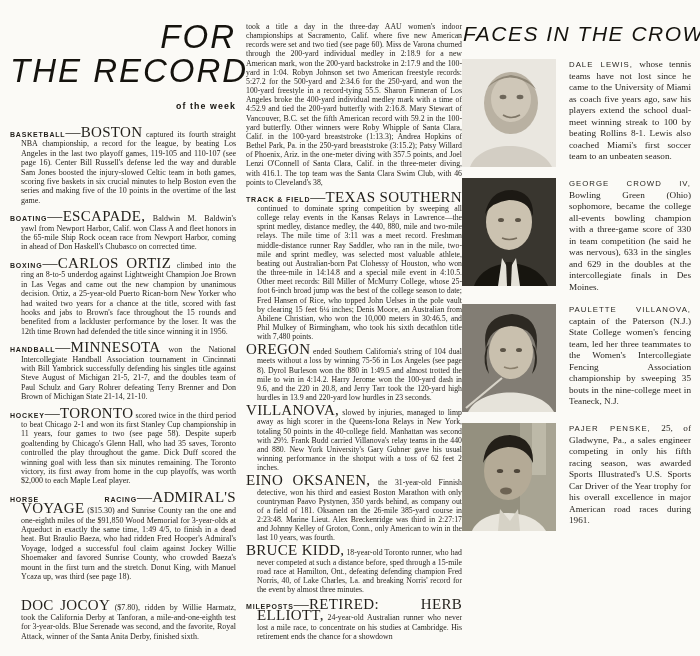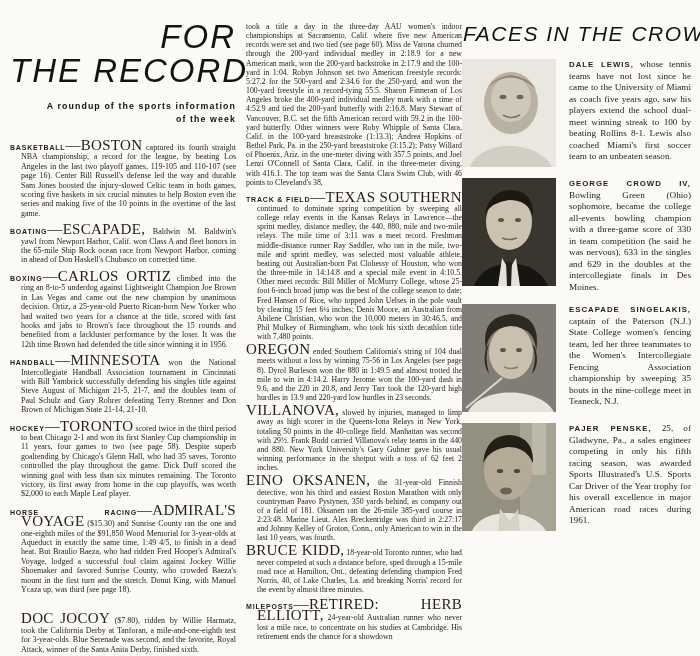--- a/index.html
+++ b/index.html
@@ -42,34 +42,33 @@
   .faces-title{
     font-family:"Liberation Sans",sans-serif;font-style:italic;font-weight:500;
     font-size:21px;letter-spacing:1.5px;white-space:nowrap;color:#15130e;
     margin:6px 0 13px 1px;
   }
   .entry{display:flex;align-items:flex-start;margin-bottom:11px;}
   .portrait{width:94px;height:108px;flex:0 0 94px;display:block;}
   .entry-text{
     margin-left:13px;width:122px;font-size:9.2px;line-height:11.5px;text-align:justify;
   }
-  .entry-name{font-family:"Liberation Sans",sans-serif;font-weight:700;font-size:7.8px;letter-spacing:1px;}
+  .entry-name{font-family:"Liberation Sans",sans-serif;font-weight:400;font-size:7.8px;letter-spacing:1px;}
 </style>
 </head>
 <body>
 
 <div class="page">
 
   <div class="col-left">
     <div class="ftr-title">
       <div class="tline">FOR</div>
       <div class="tline">THE RECORD</div>
     </div>
     <div class="ftr-sub">
-      <div>A roundup of the sports information</div>
       <div>of the week</div>
     </div>
     <div class="body-copy">
       <p class="item"><span class="label">BASKETBALL</span><span class="lead">—BOSTON</span><span> captured its fourth straight NBA championship, a record for the league, by beating Los Angeles in the last two playoff games, 119-105 and 110-107 (see page 16). Center Bill Russell's defense led the way and durable Sam Jones boosted the injury-slowed Celtic team in both games, scoring five baskets in six crucial minutes to help Boston even the series and making five of the 10 points in the overtime of the last game.</span></p>
       <p class="item"><span class="label">BOATING</span><span class="lead">—ESCAPADE,</span><span> Baldwin M. Baldwin's yawl from Newport Harbor, Calif. won Class A and fleet honors in the 65-mile Ship Rock ocean race from Newport Harbor, coming in ahead of Don Haskell's Chubasco on corrected time.</span></p>
       <p class="item"><span class="label">BOXING</span><span class="lead">—CARLOS ORTIZ</span><span> climbed into the ring an 8-to-5 underdog against Lightweight Champion Joe Brown in Las Vegas and came out the new champion by unanimous decision. Ortiz, a 25-year-old Puerto Rican-born New Yorker who had waited two years for a chance at the title, scored with fast hooks and jabs to Brown's face throughout the 15 rounds and benefited from a lackluster performance by the loser. It was the 12th time Brown had defended the title since winning it in 1956.</span></p>
       <p class="item"><span class="label">HANDBALL</span><span class="lead">—MINNESOTA</span><span> won the National Intercollegiate Handball Association tournament in Cincinnati with Bill Yambrick successfully defending his singles title against Steve August of Michigan 21-5, 21-7, and the doubles team of Paul Schulz and Gary Rohrer defeating Terry Brenner and Don Brown of Michigan State 21-14, 21-10.</span></p>
       <p class="item"><span class="label">HOCKEY</span><span class="lead">—TORONTO</span><span> scored twice in the third period to beat Chicago 2-1 and won its first Stanley Cup championship in 11 years, four games to two (see page 58). Despite superb goaltending by Chicago's Glenn Hall, who had 35 saves, Toronto controlled the play throughout the game. Dick Duff scored the winning goal with less than six minutes remaining. The Toronto victory, its first away from home in the cup playoffs, was worth $2,000 to each Maple Leaf player.</span></p>
       <p class="item" style="margin-bottom:3px"><span class="label">HORSE RACING</span><span class="lead">—ADMIRAL'S VOYAGE</span><span> ($15.30) and Sunrise County ran the one and one-eighth miles of the $91,850 Wood Memorial for 3-year-olds at Aqueduct in exactly the same time, 1:49 4/5, to finish in a dead heat. But Braulio Baeza, who had ridden Fred Hooper's Admiral's Voyage, lodged a successful foul claim against Jockey Willie Shoemaker and favored Sunrise County, who crowded Baeza's mount in the first turn and the stretch. Donut King, with Manuel Ycaza up, was third (see page 18).</span></p>
       <p class="item indented"><span class="lead">DOC JOCOY</span><span> ($7.80), ridden by Willie Harmatz, took the California Derby at Tanforan, a mile-and-one-eighth test for 3-year-olds. Blue Serenade was second, and the favorite, Royal Attack, winner of the Santa Anita Derby, finished sixth.</span></p>
@@ -125,21 +124,21 @@
         <path d="M6,108 C18,82 78,82 92,108 Z" fill="#e6e3da"></path>
         <ellipse cx="49" cy="48" rx="22" ry="27" fill="#c9c0ae"></ellipse>
         <path d="M24,46 Q18,12 50,10 Q80,12 74,48 Q74,24 49,22 Q26,24 24,46 Z" fill="#2d2922"></path>
         <path d="M24,44 Q20,60 27,70 Q22,52 27,40 Z" fill="#2d2922"></path>
         <path d="M73,44 Q78,60 70,70 Q76,52 70,40 Z" fill="#2d2922"></path>
         <ellipse cx="41" cy="46" rx="3" ry="2" fill="#5c5447"></ellipse>
         <ellipse cx="57" cy="46" rx="3" ry="2" fill="#5c5447"></ellipse>
         <path d="M42,63 Q49,66 56,63" stroke="#8a7f6c" stroke-width="1.5" fill="none"></path>
         <path d="M4,104 L40,74" stroke="#d8d4c9" stroke-width="2.2" fill="none"></path>
       </svg>
-      <div class="entry-text"><span class="entry-name">ESCAPADE SINGELAKIS,</span><span> captain of the Paterson (N.J.) State College women's fencing team, led her three teammates to the Women's Intercollegiate Fencing Association championship by sweeping 35 bouts in the nine-college meet in Teaneck, N.J.</span></div>
+      <div class="entry-text"><span class="entry-name">PAULETTE VILLANOVA,</span><span> captain of the Paterson (N.J.) State College women's fencing team, led her three teammates to the Women's Intercollegiate Fencing Association championship by sweeping 35 bouts in the nine-college meet in Teaneck, N.J.</span></div>
     </div>
 
     <div class="entry">
       <svg class="portrait" viewBox="0 0 94 108" xmlns="http://www.w3.org/2000/svg">
         <rect width="94" height="108" fill="#94907f"></rect>
         <rect x="58" width="36" height="108" fill="#a8a493"></rect>
         <rect x="70" y="0" width="14" height="52" fill="#bdb9a8"></rect>
         <path d="M10,108 C20,84 70,84 84,108 Z" fill="#e8e5dc"></path>
         <path d="M38,86 L48,98 L56,86 L58,108 L36,108 Z" fill="#d6d2c6"></path>
         <ellipse cx="46" cy="48" rx="24" ry="29" fill="#b4aa96"></ellipse>

